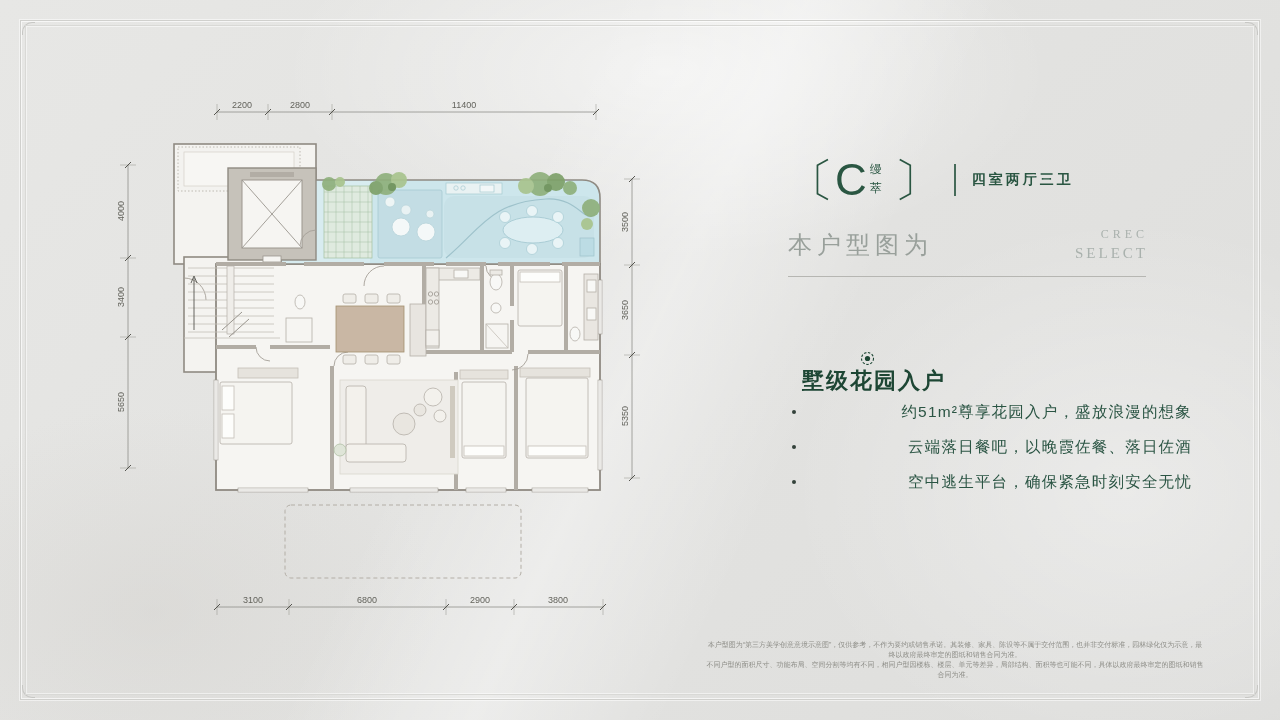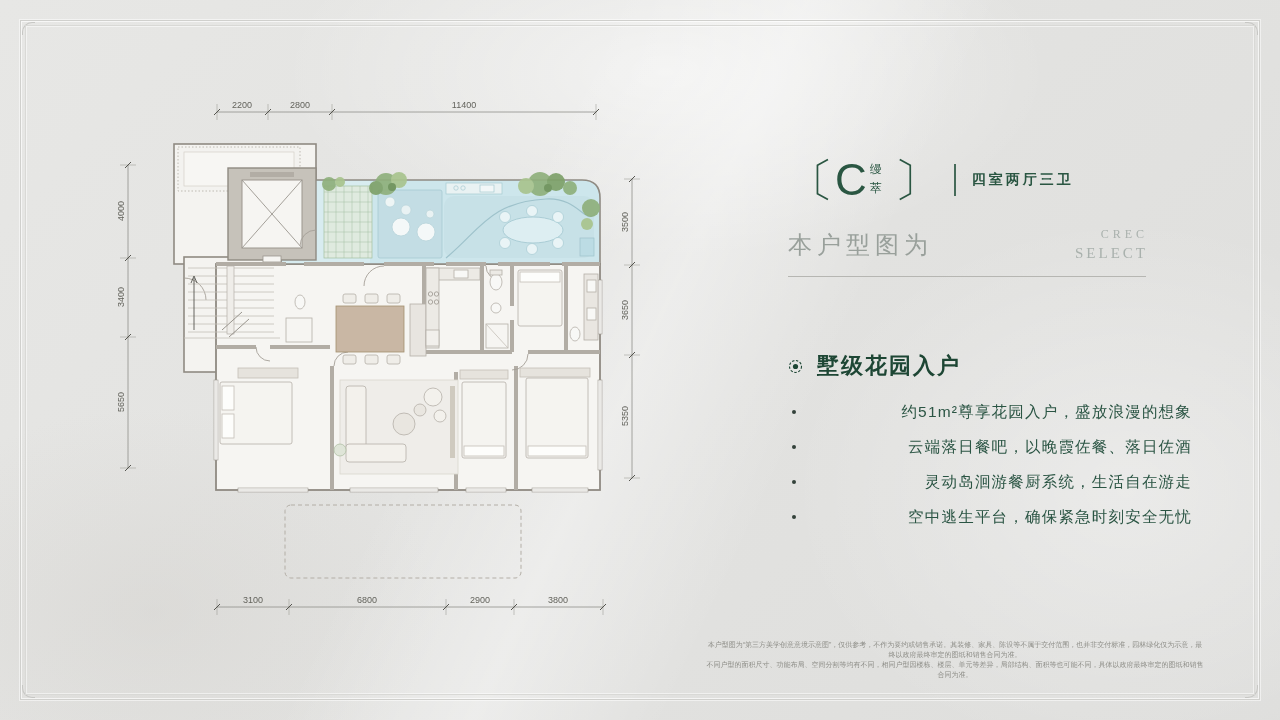--- a/index.html
+++ b/index.html
@@ -37,21 +37,21 @@
   .v-div{width:2px;height:32px;background:#2a5642;margin:0 16px 0 14px;opacity:.85;}
   .layout-label{font-size:14px;font-weight:600;letter-spacing:3px;}
 
   .row2{position:absolute;left:788px;top:228px;width:360px;display:flex;justify-content:space-between;align-items:flex-end;}
   .appreciation{font-family:"Liberation Serif", serif;font-size:24px;letter-spacing:5px;color:#99a09b;}
   .brand{text-align:right;color:#a9b1ad;font-family:"Liberation Serif", serif;line-height:1;}
   .brand-top{font-size:12px;letter-spacing:4px;margin-bottom:6px;}
   .brand-bottom{font-size:15px;letter-spacing:3px;}
   .h-div{position:absolute;left:788px;top:276px;width:358px;height:1px;background:#b6b6b2;}
 
-  .feature-head{position:absolute;left:788px;top:351px;display:flex;align-items:center;}
+  .feature-head{position:absolute;left:788px;top:351px;display:flex;align-items:center;flex-direction:column;}
   .feature-head .txt{font-size:22px;font-weight:700;letter-spacing:2px;color:#1d4634;margin-left:14px;}
   .bullets{position:absolute;left:792px;top:404px;width:400px;list-style:none;margin:0;padding:0;}
   .bullets li{display:flex;align-items:center;margin-bottom:19px;justify-content:space-between;}
   .dot{width:4px;height:4px;border-radius:50%;background:#33423a;margin-right:17px;flex:0 0 auto;}
   .bullets .btxt{font-size:15.5px;letter-spacing:1.2px;color:#2b5544;line-height:16px;}
 
   .disclaimer{position:absolute;left:705px;top:640px;width:500px;text-align:center;
     font-size:7px;line-height:10px;color:#8e8e88;letter-spacing:0;}
 
   
@@ -316,24 +316,20 @@
   <li>
       <span class="dot"></span>
       <span class="btxt">约51m²尊享花园入户，盛放浪漫的想象</span>
     </li>
   <li>
       <span class="dot"></span>
       <span class="btxt">云端落日餐吧，以晚霞佐餐、落日佐酒</span>
     </li>
   <li>
       <span class="dot"></span>
-      <span class="btxt">灵动岛洄游餐厨系统，生活自在游走</span>
-    </li>
-  <li>
-      <span class="dot"></span>
       <span class="btxt">空中逃生平台，确保紧急时刻安全无忧</span>
     </li>
 </ul>
 
 <div class="disclaimer">
   <div>本户型图为“第三方美学创意意境示意图”，仅供参考，不作为要约或销售承诺。其装修、家具、陈设等不属于交付范围，也并非交付标准，园林绿化仅为示意，最终以政府最终审定的图纸和销售合同为准。</div>
   <div>不同户型的面积尺寸、功能布局、空间分割等均有不同，相同户型因楼栋、楼层、单元等差异，局部结构、面积等也可能不同，具体以政府最终审定的图纸和销售合同为准。</div>
 </div>
 
 </body></html>

